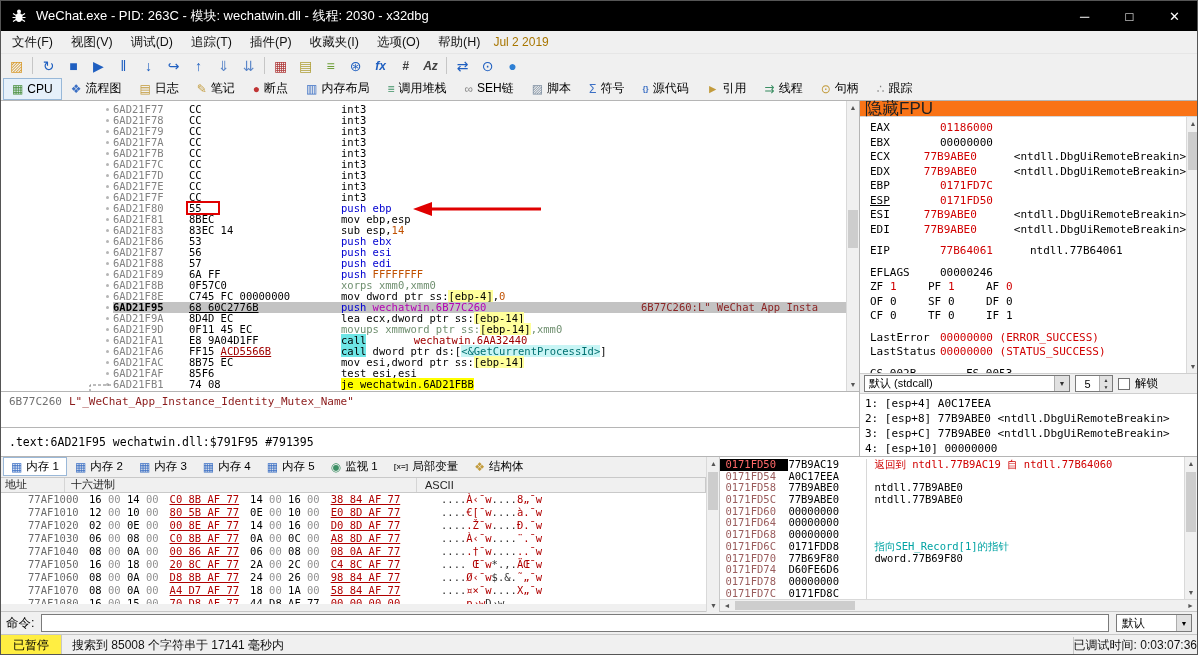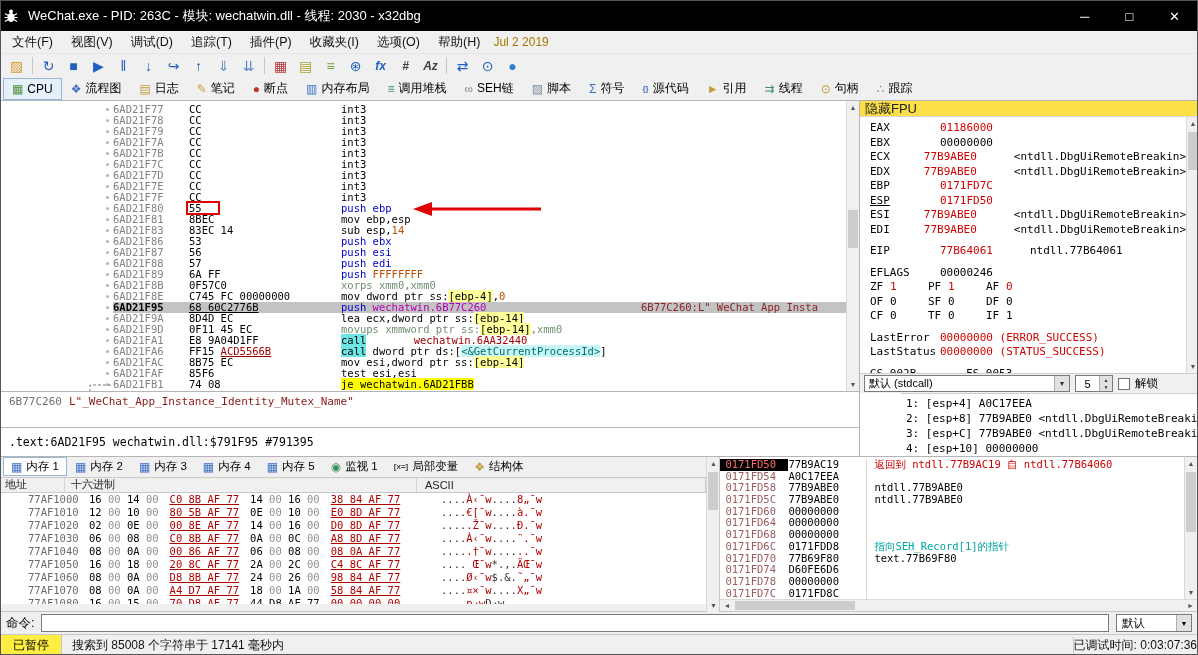--- a/index.html
+++ b/index.html
@@ -1,21 +1,21 @@
 <!DOCTYPE html>
 <html><head>
 <meta charset="utf-8">
 <style>
   * { margin:0; padding:0; box-sizing:border-box; }
   html,body { background:#888; }
   .app{ width:1198px; height:655px; position:relative; background:#f0f0f0;
         font-family:"Liberation Sans",sans-serif; overflow:hidden; border:1px solid #555;}
 
   
-  .titlebar{ height:30px; background:#000; color:#fff; display:flex; align-items:center; padding-left:2px;}
+  .titlebar{ height:30px; background:#000; color:#fff; display:flex; align-items:center; padding-left:10px;}
   .app-icon{ width:16px; height:16px; display:flex; }
   .title{ font-size:13px; margin-left:9px; flex:1; white-space:nowrap; }
   .win-controls{ display:flex; height:30px; }
   .winbtn{ width:45px; display:flex; align-items:center; justify-content:center; color:#fff; font-size:13px; cursor:default;}
 
   
   .menubar{ height:22px; display:flex; align-items:center; background:#f0f0f0; font-size:12.5px; padding-left:2px;}
   .menu-item{ padding:2px 9px; color:#111; }
   .build-date{ color:#a87600; margin-left:4px; font-size:12px; }
 
@@ -59,41 +59,41 @@
   .vscroll .track{ flex:1; width:100%; position:relative; }
   .vscroll .thumb{ position:absolute; left:1px; right:1px; height:38px; background:#cdcdcd; }
 
   .infobox{ height:36px; background:#fff; border-top:1px solid #b5b5b5; padding:3px 8px; font-family:"DejaVu Sans Mono",monospace; font-size:11px;}
   .info-addr{ color:#707070; margin-right:7px; }
   .info-str{ color:#8b1a1a; }
   .modline{ height:29px; background:#fff; border-top:1px solid #b5b5b5; display:flex; align-items:center; padding-left:8px; font-family:"DejaVu Sans Mono",monospace; font-size:11.5px; color:#000;}
 
   
   .right-pane{ width:340px; border-left:1px solid #b5b5b5; background:#fff; display:flex; flex-direction:column;}
-  .regs-header{ height:16px; background:#fde047; border-bottom:1px solid #d5d5d5; font-size:13px; padding-left:5px; display:flex; align-items:center; color:#222;}
+  .regs-header{ height:16px; background:#f97316; border-bottom:1px solid #d5d5d5; font-size:17px; padding-left:5px; display:flex; align-items:center; color:#222;}
   .regs-area{ height:256px; display:flex; }
   .regs{ flex:1; padding:4px 0 0 10px; overflow:hidden; font-family:"DejaVu Sans Mono",monospace;}
   .rrow{ display:flex; height:14.5px; line-height:14.5px; font-size:11px; white-space:pre;}
   .rgap{ height:7px; }
   .rname{ width:70px; color:#000; }
   .rname.uln{ text-decoration:underline; }
   .rval{ min-width:86px; white-space:pre; }
   .vred{ color:#d00000; } .vblk{ color:#000; }
   .rcom{ color:#000; margin-left:4px; }
   .fcell{ width:58px; } .fcell2{ width:96px; }
   .convbar{ height:20px; background:#f0f0f0; border-top:1px solid #cfcfcf; display:flex; align-items:center; gap:5px; padding:0 4px;}
   .combo{ width:206px; height:17px; background:#fff; border:1px solid #7a7a7a; display:flex; align-items:center; justify-content:space-between; font-size:11px; padding-left:4px;}
   .combo .arrowbox{ width:15px; height:15px; background:#e1e1e1; border-left:1px solid #adadad; display:flex; align-items:center; justify-content:center; font-size:7px; color:#333;}
   .spin{ width:38px; height:17px; border:1px solid #7a7a7a; background:#fff; display:flex; font-size:11px;}
   .spin .val{ flex:1; display:flex; align-items:center; justify-content:center;}
   .spin .btns{ width:13px; display:flex; flex-direction:column; }
   .spin .btns span{ flex:1; background:#e1e1e1; border-left:1px solid #adadad; font-size:5px; display:flex; align-items:center; justify-content:center; color:#333;}
   .chkbox{ width:12px; height:12px; border:1px solid #707070; background:#fff; }
   .chklabel{ font-size:11.5px; }
-  .args{ flex:1; border-top:1px solid #cfcfcf; background:#fff; padding-top:2px; overflow:hidden;margin-left:41px;}
+  .args{ flex:1; border-top:1px solid #cfcfcf; background:#fff; padding-top:2px; overflow:hidden;}
   .arow{ height:15px; line-height:15px; font-size:11px; padding-left:5px; font-family:"DejaVu Sans Mono",monospace; white-space:pre;}
 
   
   .bottom{ height:155px; display:flex; border-top:1px solid #b5b5b5; }
   .bottom-left{ width:706px; display:flex; flex-direction:column; background:#f0f0f0;}
   .dump-tabs{ height:20px; display:flex; align-items:center; padding-left:2px; }
   .dtab{ display:flex; align-items:center; gap:4px; font-size:11.5px; padding:0 7px; height:19px; border:1px solid transparent; white-space:nowrap;}
   .dtab.active{ background:#fff; border:1px solid #9ab8d8; }
   .dump-header{ height:16px; display:flex; background:#f0f0f0; border:1px solid #c9c9c9; border-left:none; font-size:11px; color:#222; align-items:center;}
   .dh-addr{ width:64px; padding-left:4px; border-right:1px solid #d5d5d5; height:100%; display:flex; align-items:center;}
@@ -431,21 +431,21 @@
       <div class="stack-body">
         <div class="stack-rows" id="stackrows">
             <div class="srow"><span class="sr-addr sel">0171FD50</span><span class="sr-val">77B9AC19</span><span class="sr-com sc-red">返回到 ntdll.77B9AC19 自 ntdll.77B64060</span></div>
             <div class="srow"><span class="sr-addr">0171FD54</span><span class="sr-val">A0C17EEA</span><span class="sr-com sc-k"></span></div>
             <div class="srow"><span class="sr-addr">0171FD58</span><span class="sr-val">77B9ABE0</span><span class="sr-com sc-k">ntdll.77B9ABE0</span></div>
             <div class="srow"><span class="sr-addr">0171FD5C</span><span class="sr-val">77B9ABE0</span><span class="sr-com sc-k">ntdll.77B9ABE0</span></div>
             <div class="srow"><span class="sr-addr">0171FD60</span><span class="sr-val">00000000</span><span class="sr-com sc-k"></span></div>
             <div class="srow"><span class="sr-addr">0171FD64</span><span class="sr-val">00000000</span><span class="sr-com sc-k"></span></div>
             <div class="srow"><span class="sr-addr">0171FD68</span><span class="sr-val">00000000</span><span class="sr-com sc-k"></span></div>
             <div class="srow"><span class="sr-addr">0171FD6C</span><span class="sr-val">0171FDD8</span><span class="sr-com sc-cyan">指向SEH_Record[1]的指针</span></div>
-            <div class="srow"><span class="sr-addr">0171FD70</span><span class="sr-val">77B69F80</span><span class="sr-com sc-k">text.77B69F80</span></div>
+            <div class="srow"><span class="sr-addr">0171FD70</span><span class="sr-val">77B69F80</span><span class="sr-com sc-k">dword.77B69F80</span></div>
             <div class="srow"><span class="sr-addr">0171FD74</span><span class="sr-val">D60FE6D6</span><span class="sr-com sc-k"></span></div>
             <div class="srow"><span class="sr-addr">0171FD78</span><span class="sr-val">00000000</span><span class="sr-com sc-k"></span></div>
             <div class="srow"><span class="sr-addr">0171FD7C</span><span class="sr-val">0171FD8C</span><span class="sr-com sc-k"></span></div>
           </div>
         <div class="vscroll">
           <span class="arr">▲</span>
           <span class="track">
               <span class="thumb" style="top:2px;height:60px"></span>
             </span>
           <span class="arr">▼</span>

